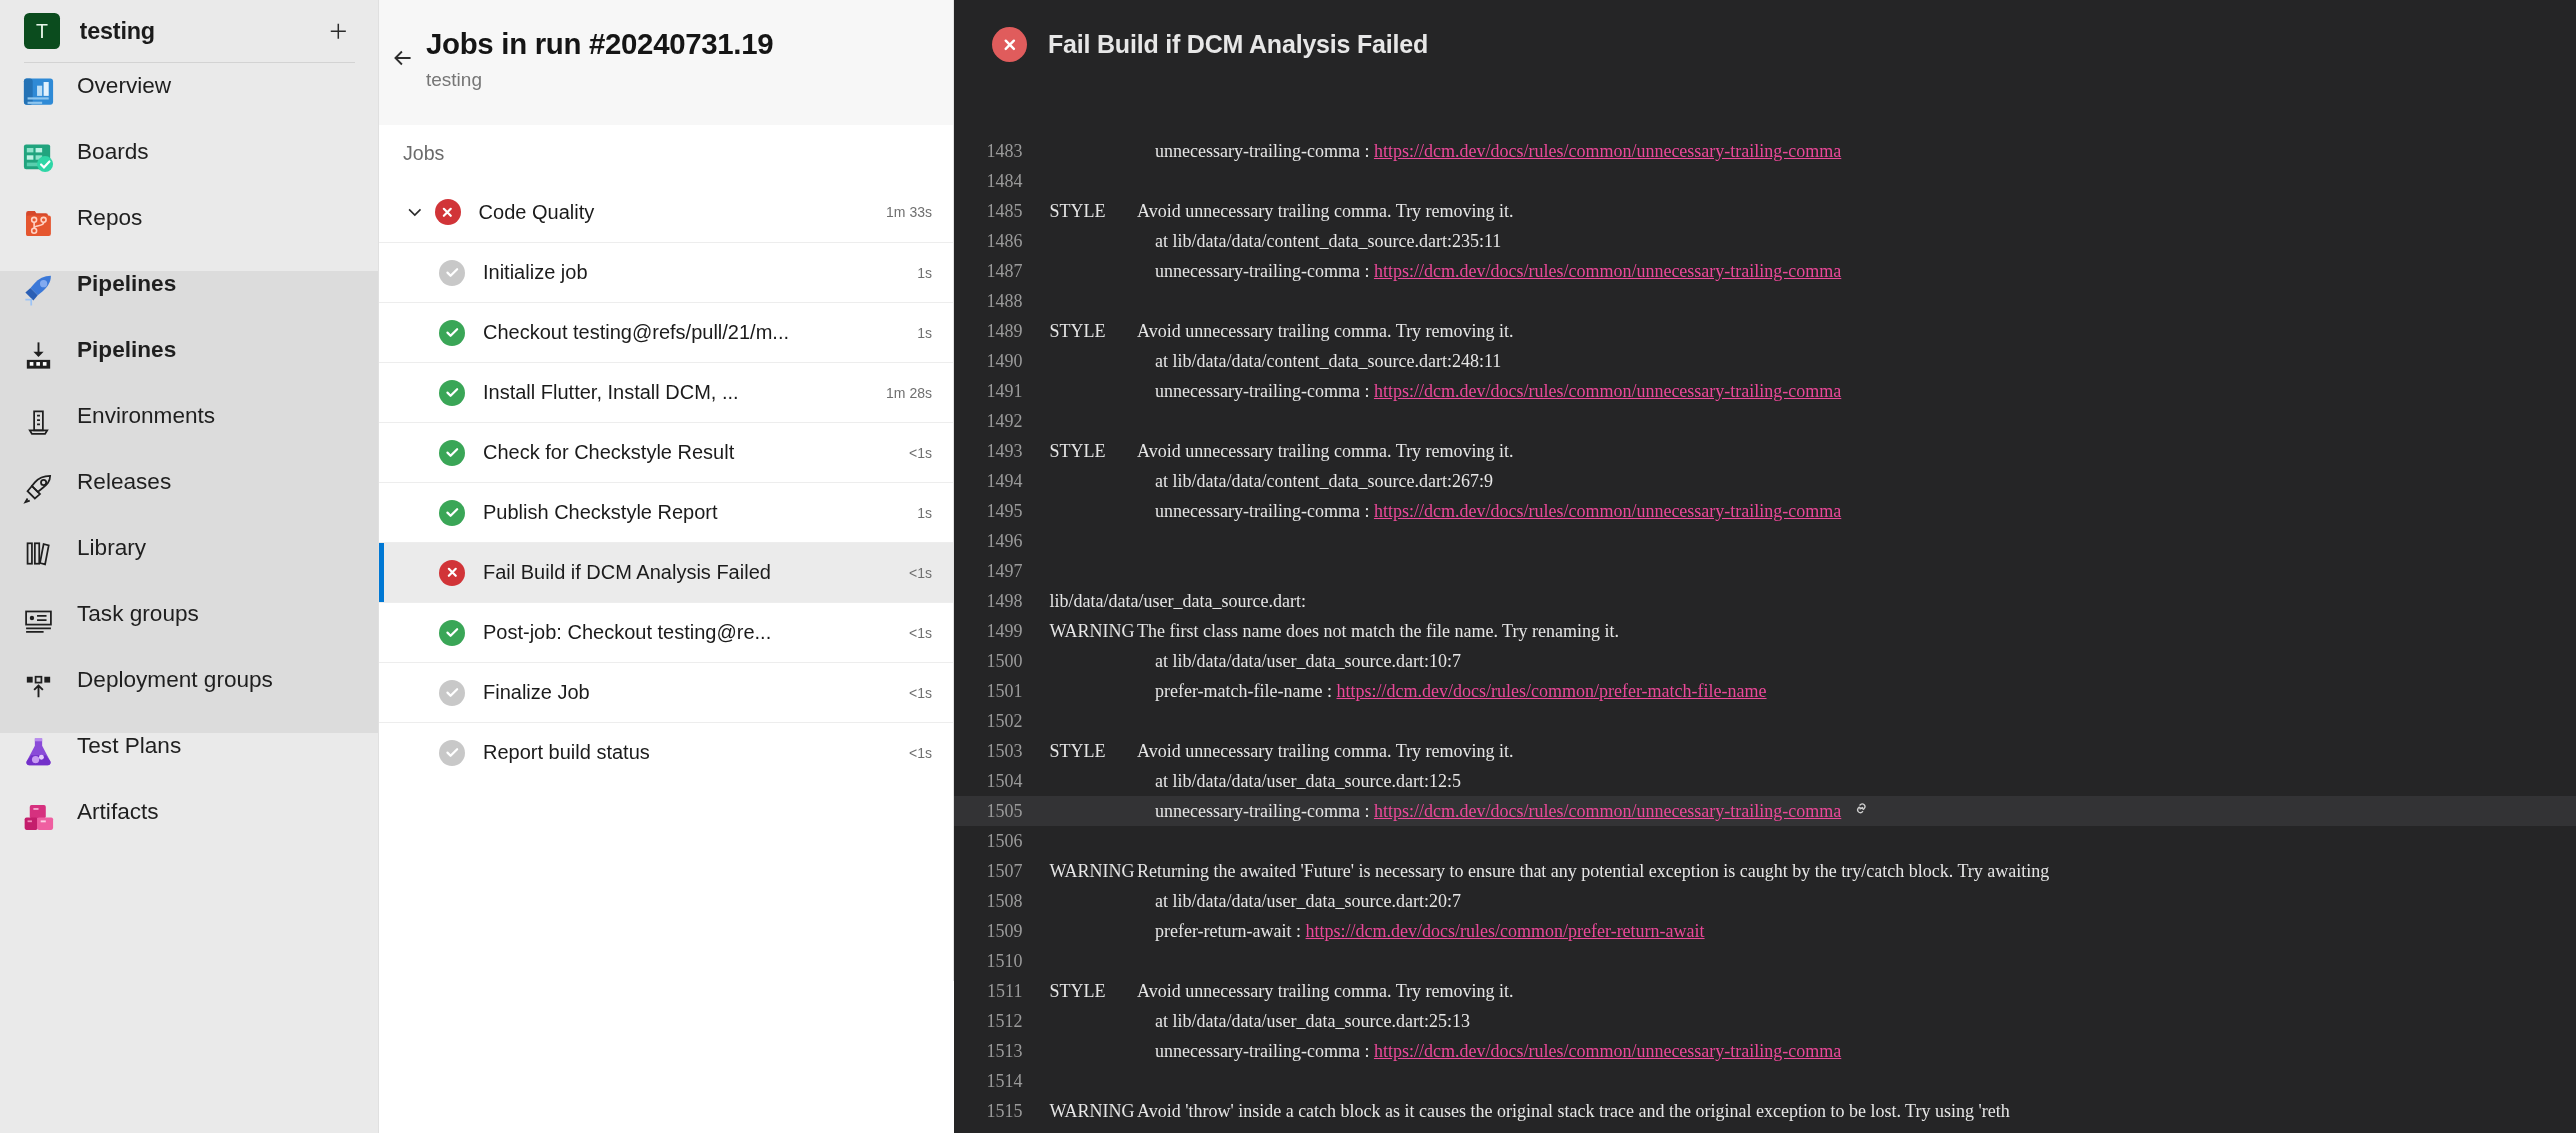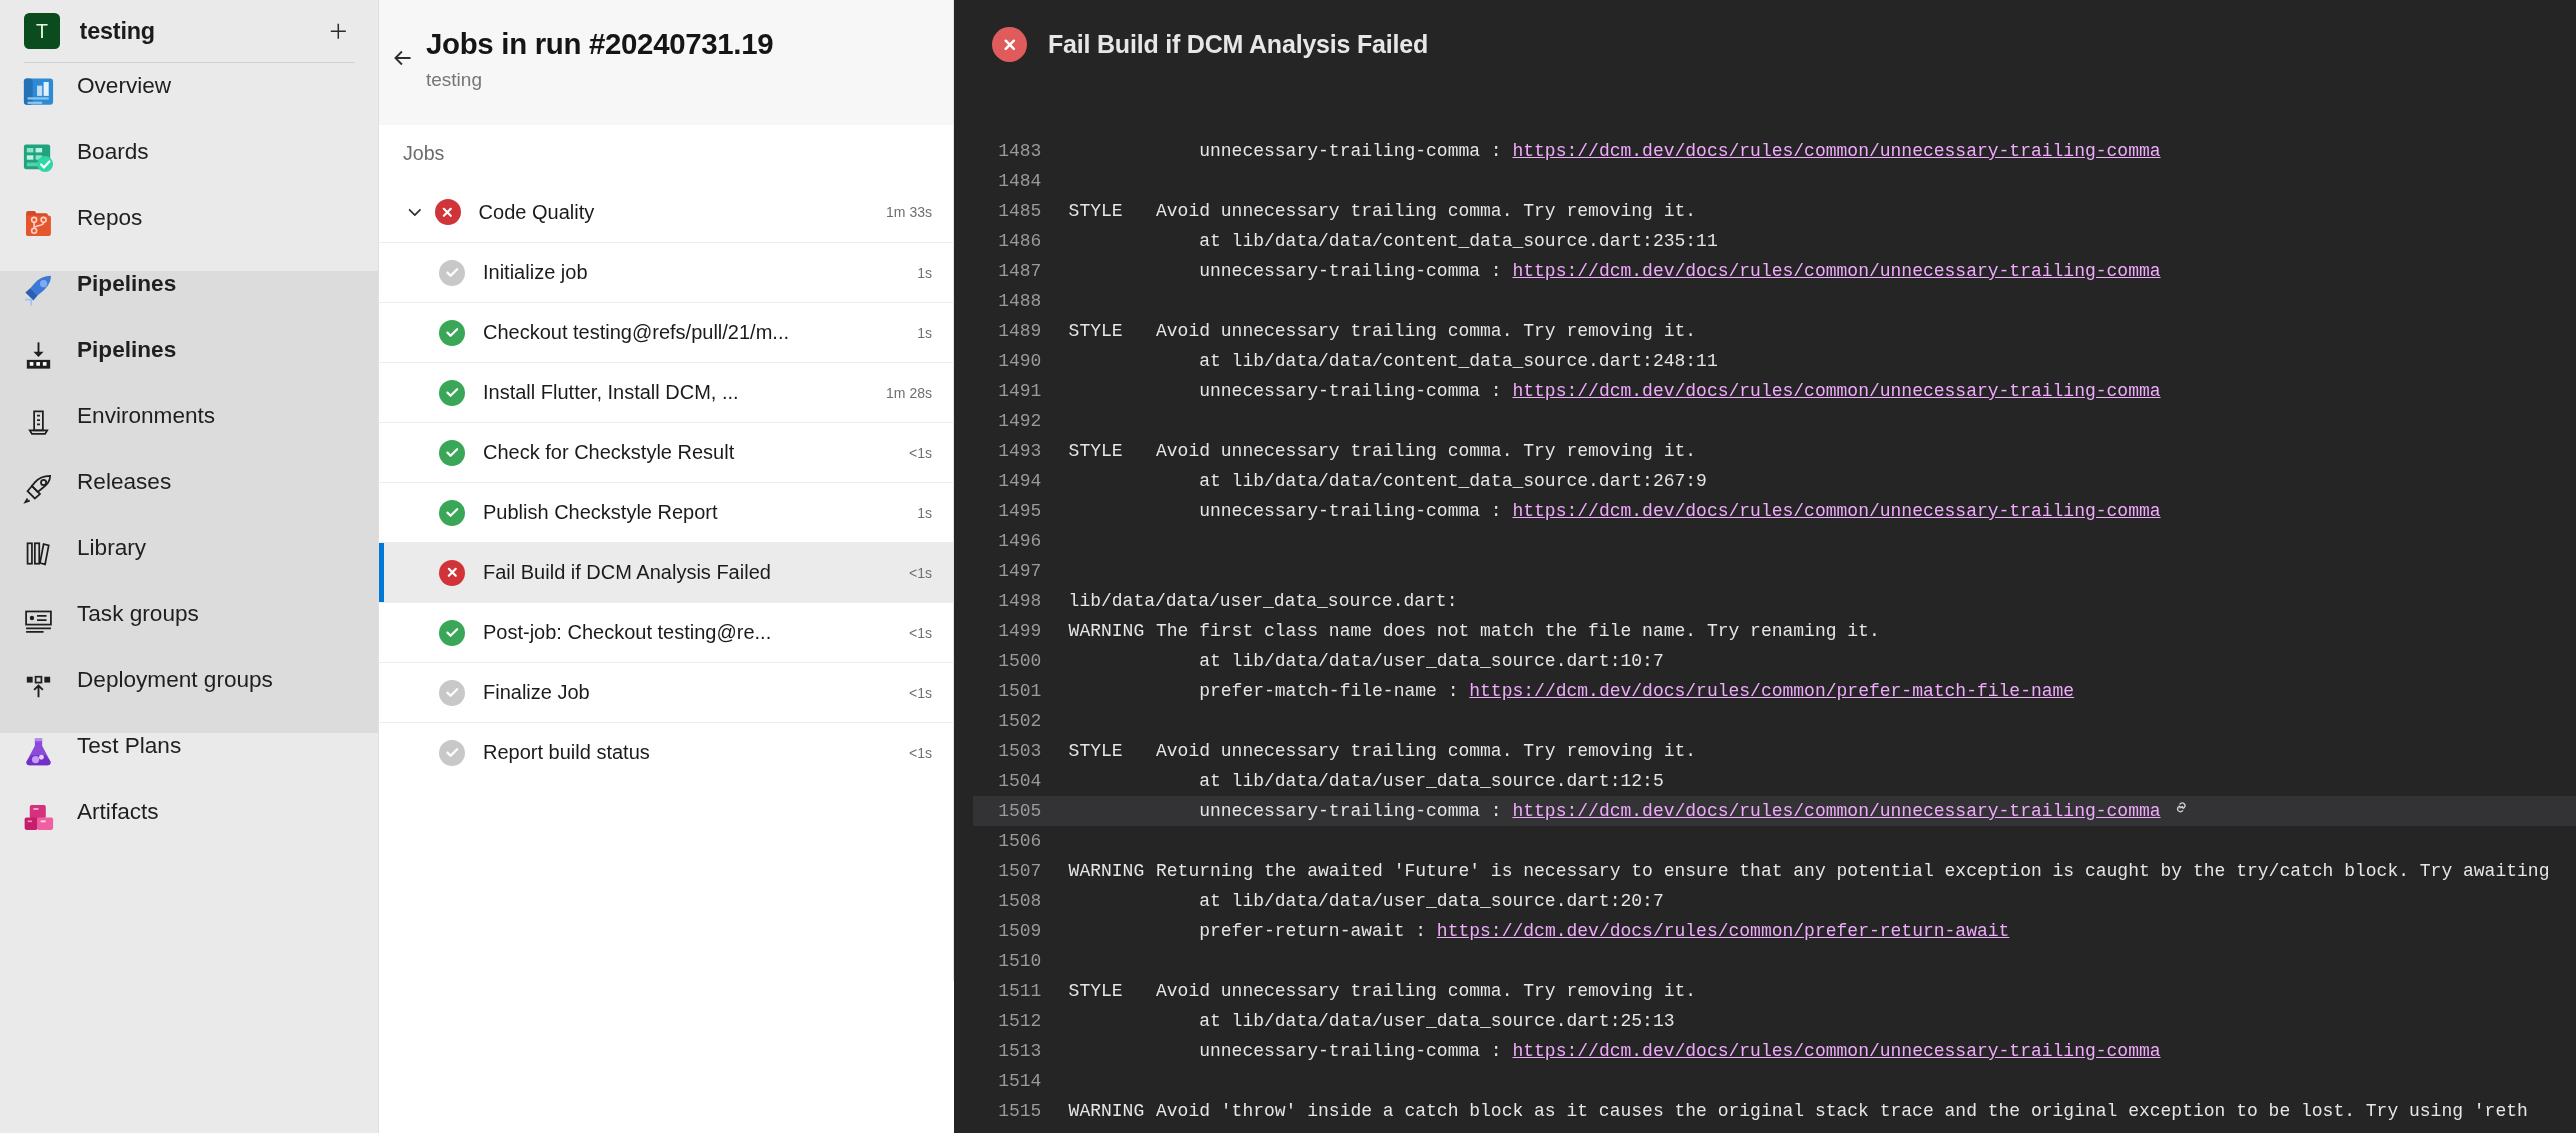--- a/index.html
+++ b/index.html
@@ -175,26 +175,25 @@
   }
   .log-head .status-ic svg { width: 19.6px; height: 19.6px; }
   .log-title {
     margin-left: 21px;
     font-size: 25px; font-weight: 700; color: #e7e7e7;
     letter-spacing: -0.2px;
     white-space: nowrap;
   }
   .log-body {
     padding-top: 47px;
-    font-family: Liberation Mono, monospace;
+    font-family: Liberation Serif, serif;
     font-size: 18px;
     line-height: 30px;
     color: #e6e6e6;
     white-space: nowrap;
-    margin-left: 19px;
   }
   .log-line {
     display: flex; align-items: baseline;
     height: 30px;
     position: relative;
   }
   .log-line.hl { background: #333335; }
   .ln {
     width: 79px; flex: 0 0 79px;
     text-align: right;
@@ -202,21 +201,21 @@
     padding-right: 10.6px;
     user-select: none;
   }
   .sev {
     width: 104px; flex: 0 0 104px;
     padding-left: 16.6px;
     color: #e6e6e6;
   }
   .msg { white-space: pre; }
   .msg a {
-    color: #f0abfc;
+    color: #ec4899;
     text-decoration: underline;
   }
   .link-ic {
     display: inline-flex; align-items: center;
     margin-left: 12px;
     color: #cfcfcf;
     vertical-align: middle;
   }
   .link-ic svg { width: 16.6px; height: 16.6px; }
 </style>

